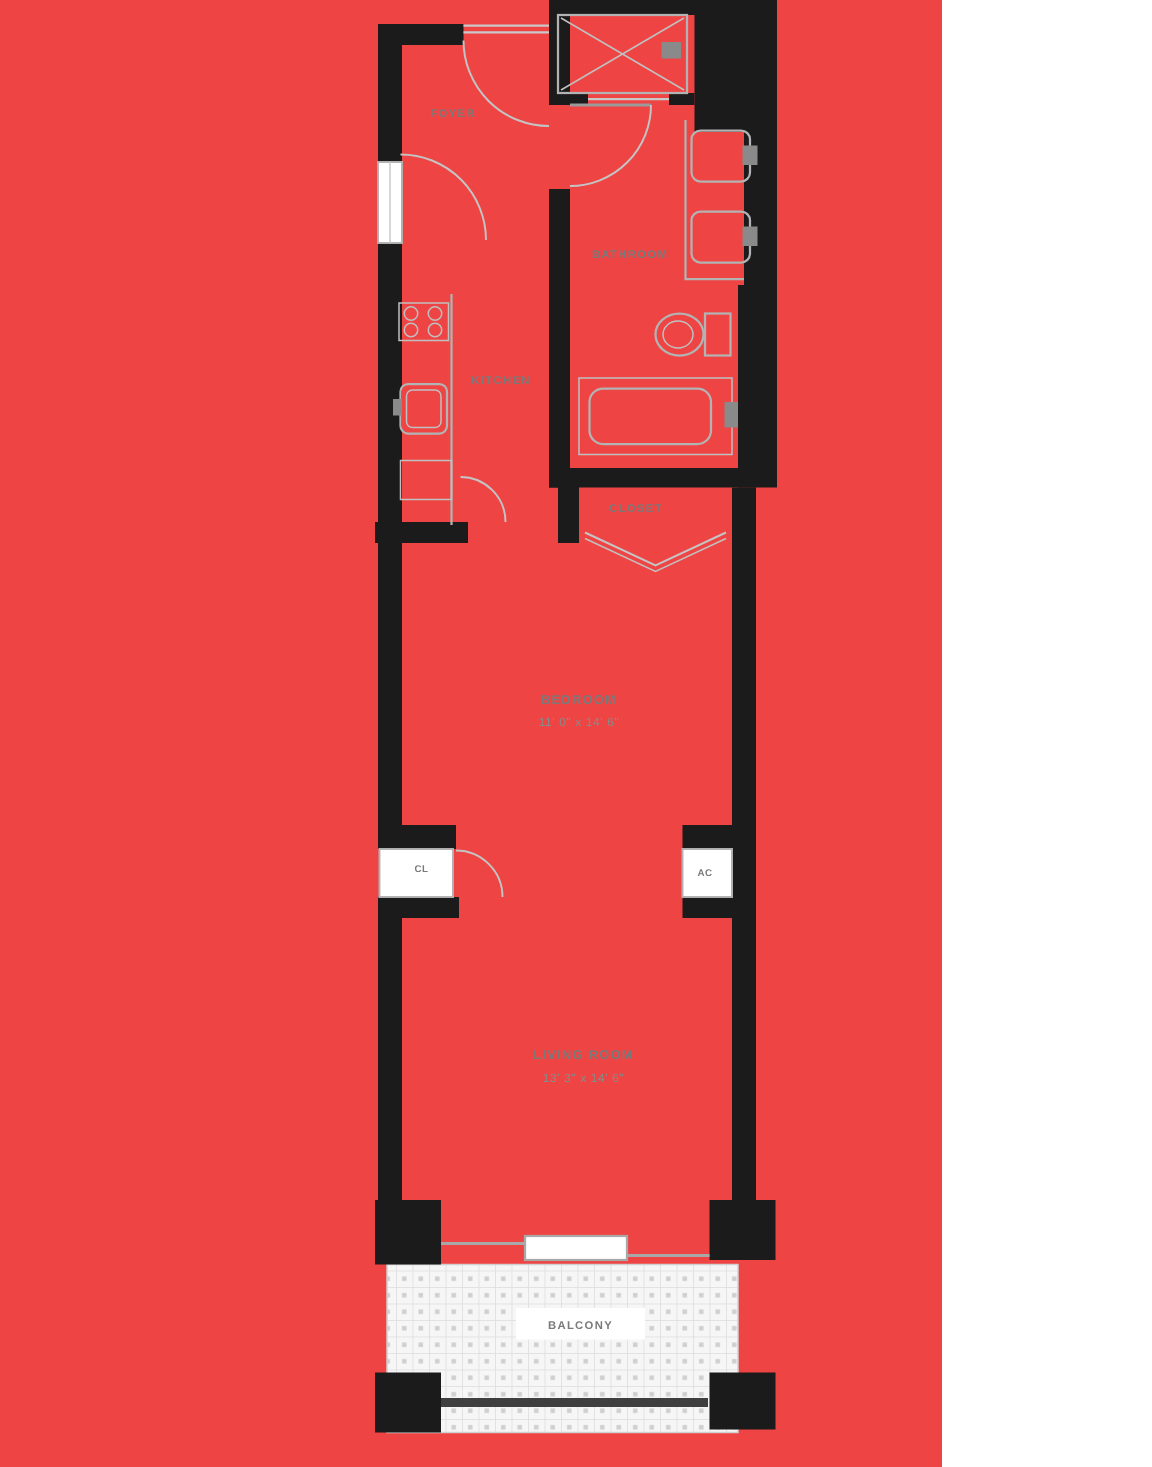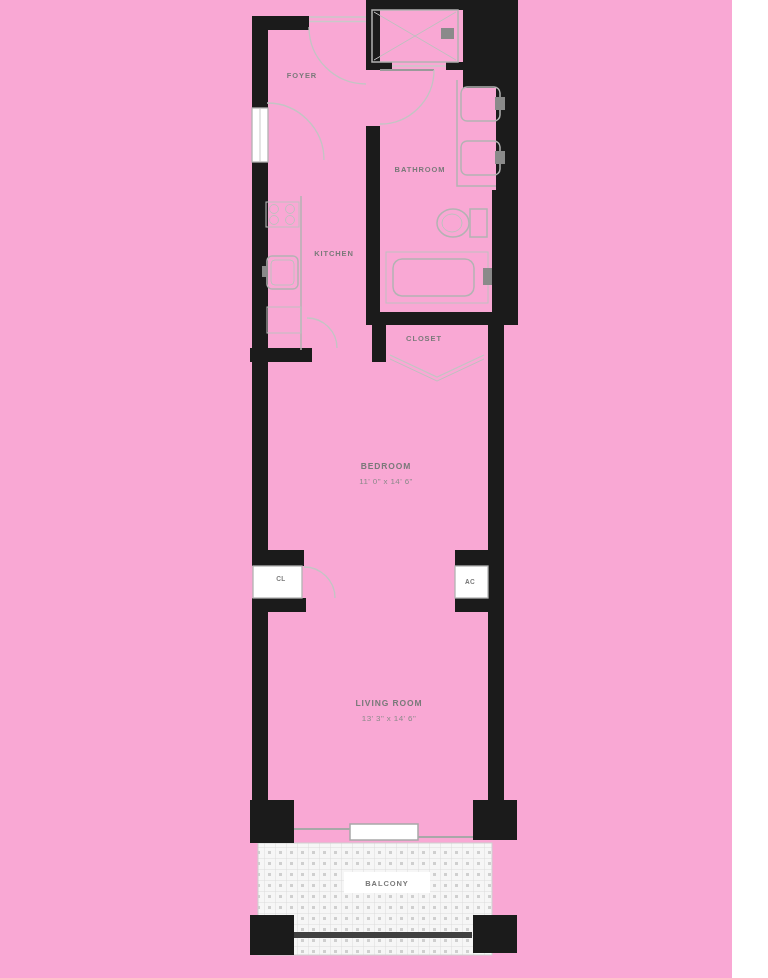--- a/index.html
+++ b/index.html
@@ -1,17 +1,17 @@
 <!DOCTYPE html>
 <html><head>
 <meta charset="utf-8">
 <title>Floor Plan</title>
 <style>
   html, body { margin: 0; padding: 0; background: #ffffff; }
-  .stage { width: 732px; height: 978px; position: relative; background: #f9a8d4; }
+  .stage { width: 628px; height: 978px; position: relative; background: #ef4444; }
   svg { display: block; }
   .wall { fill: #1b1b1b; stroke: none; }
   .fix  { fill: none; stroke: #b3b3b3; stroke-width: 1.5; }
   .fixthin { fill: none; stroke: #c0c0c0; stroke-width: 1; }
   .glass { fill: none; stroke: #c9c9c9; stroke-width: 1.5; }
   .leaf { fill: none; stroke: #9a9a9a; stroke-width: 2; }
   .arc { fill: none; stroke: #c4c4c4; stroke-width: 1.3; }
   .recess { fill: #ffffff; stroke: #b3b3b3; stroke-width: 1.3; }
   .dark { fill: #8a8a8a; stroke: none; }
   .lbl { font-family: "Liberation Sans", sans-serif; font-weight: 700; fill: #7a7a7a;

